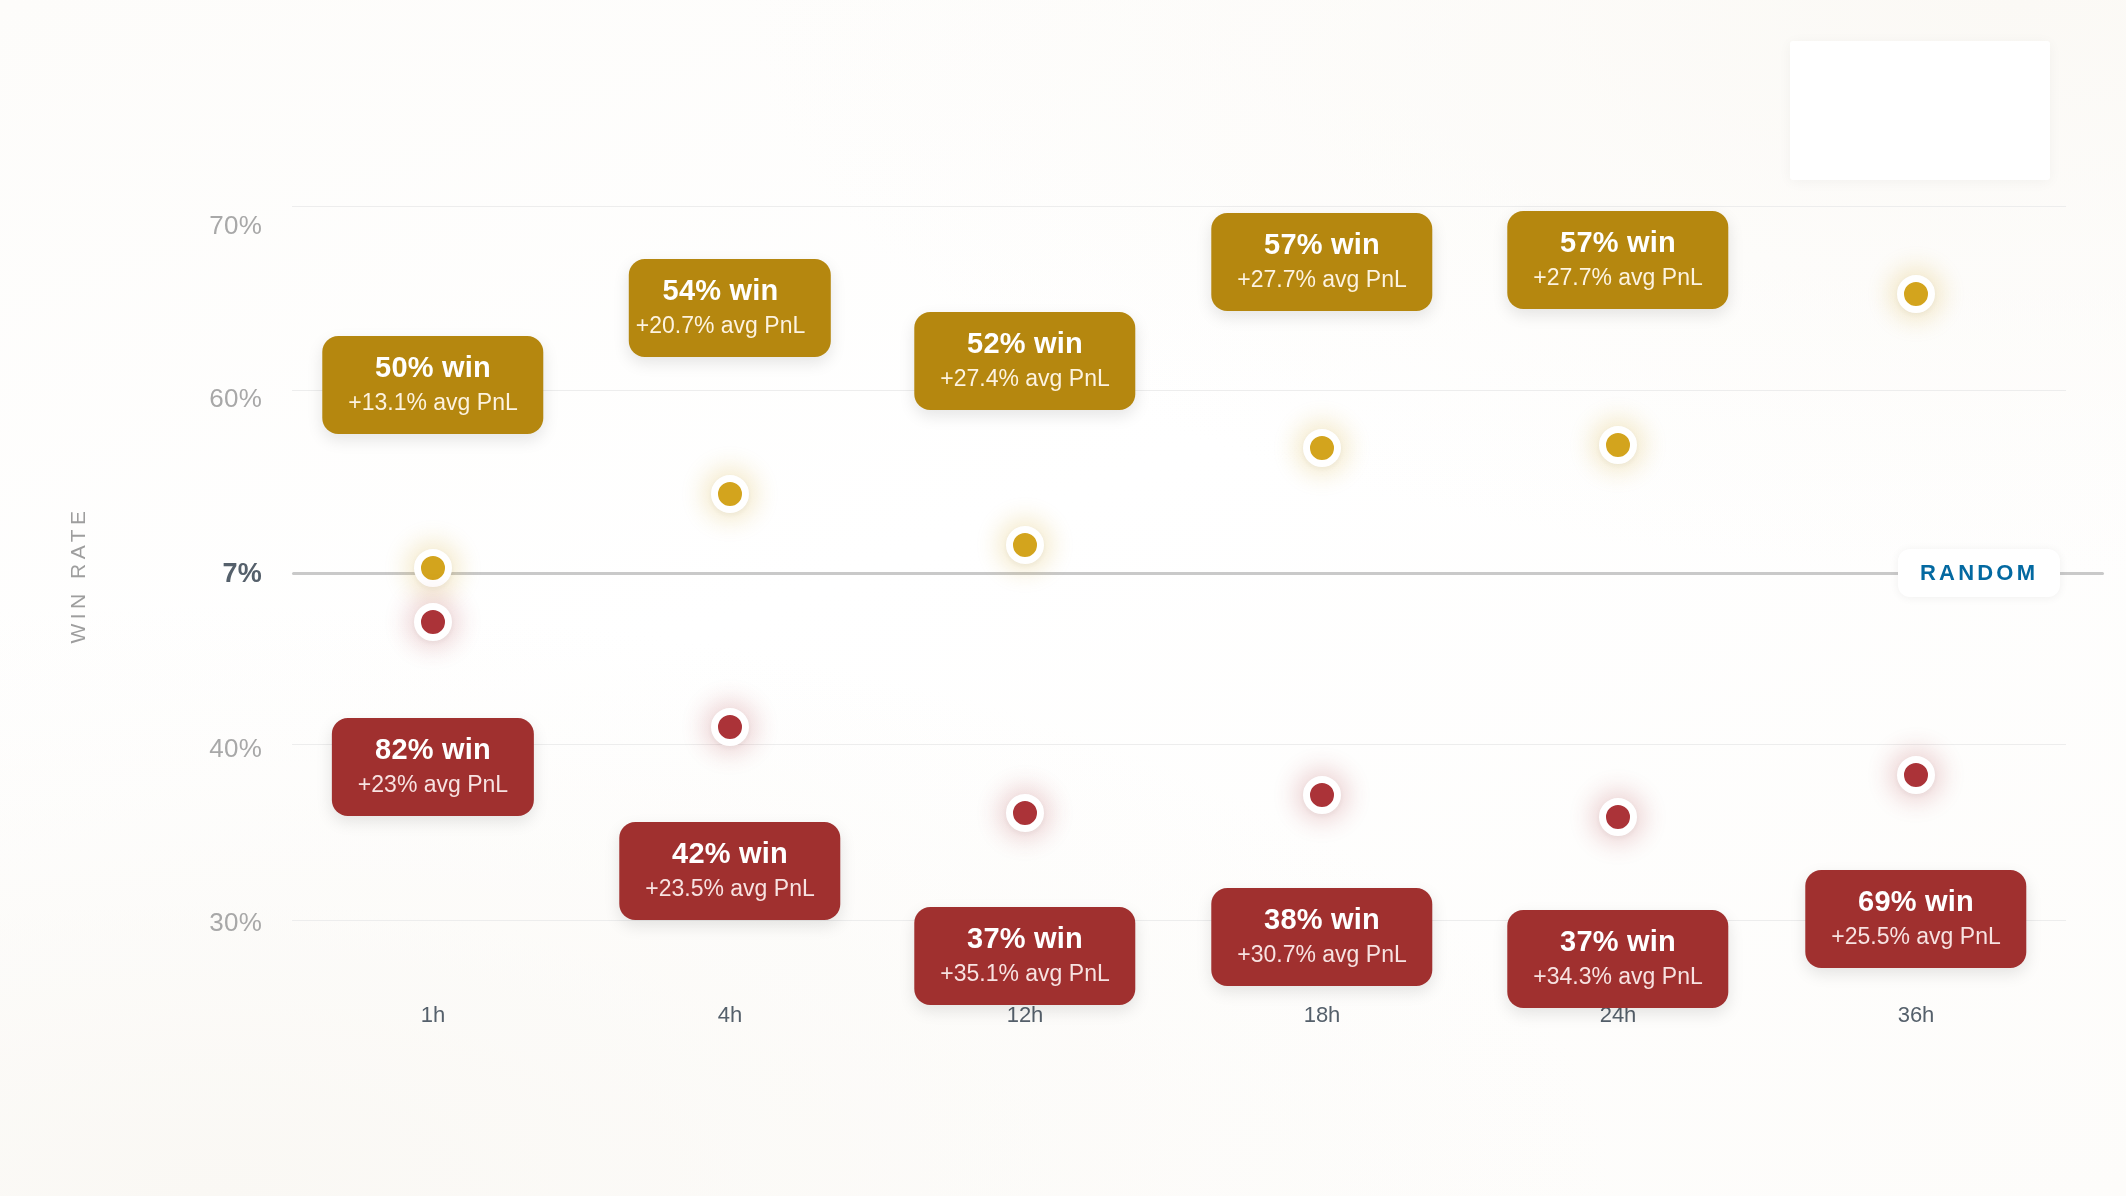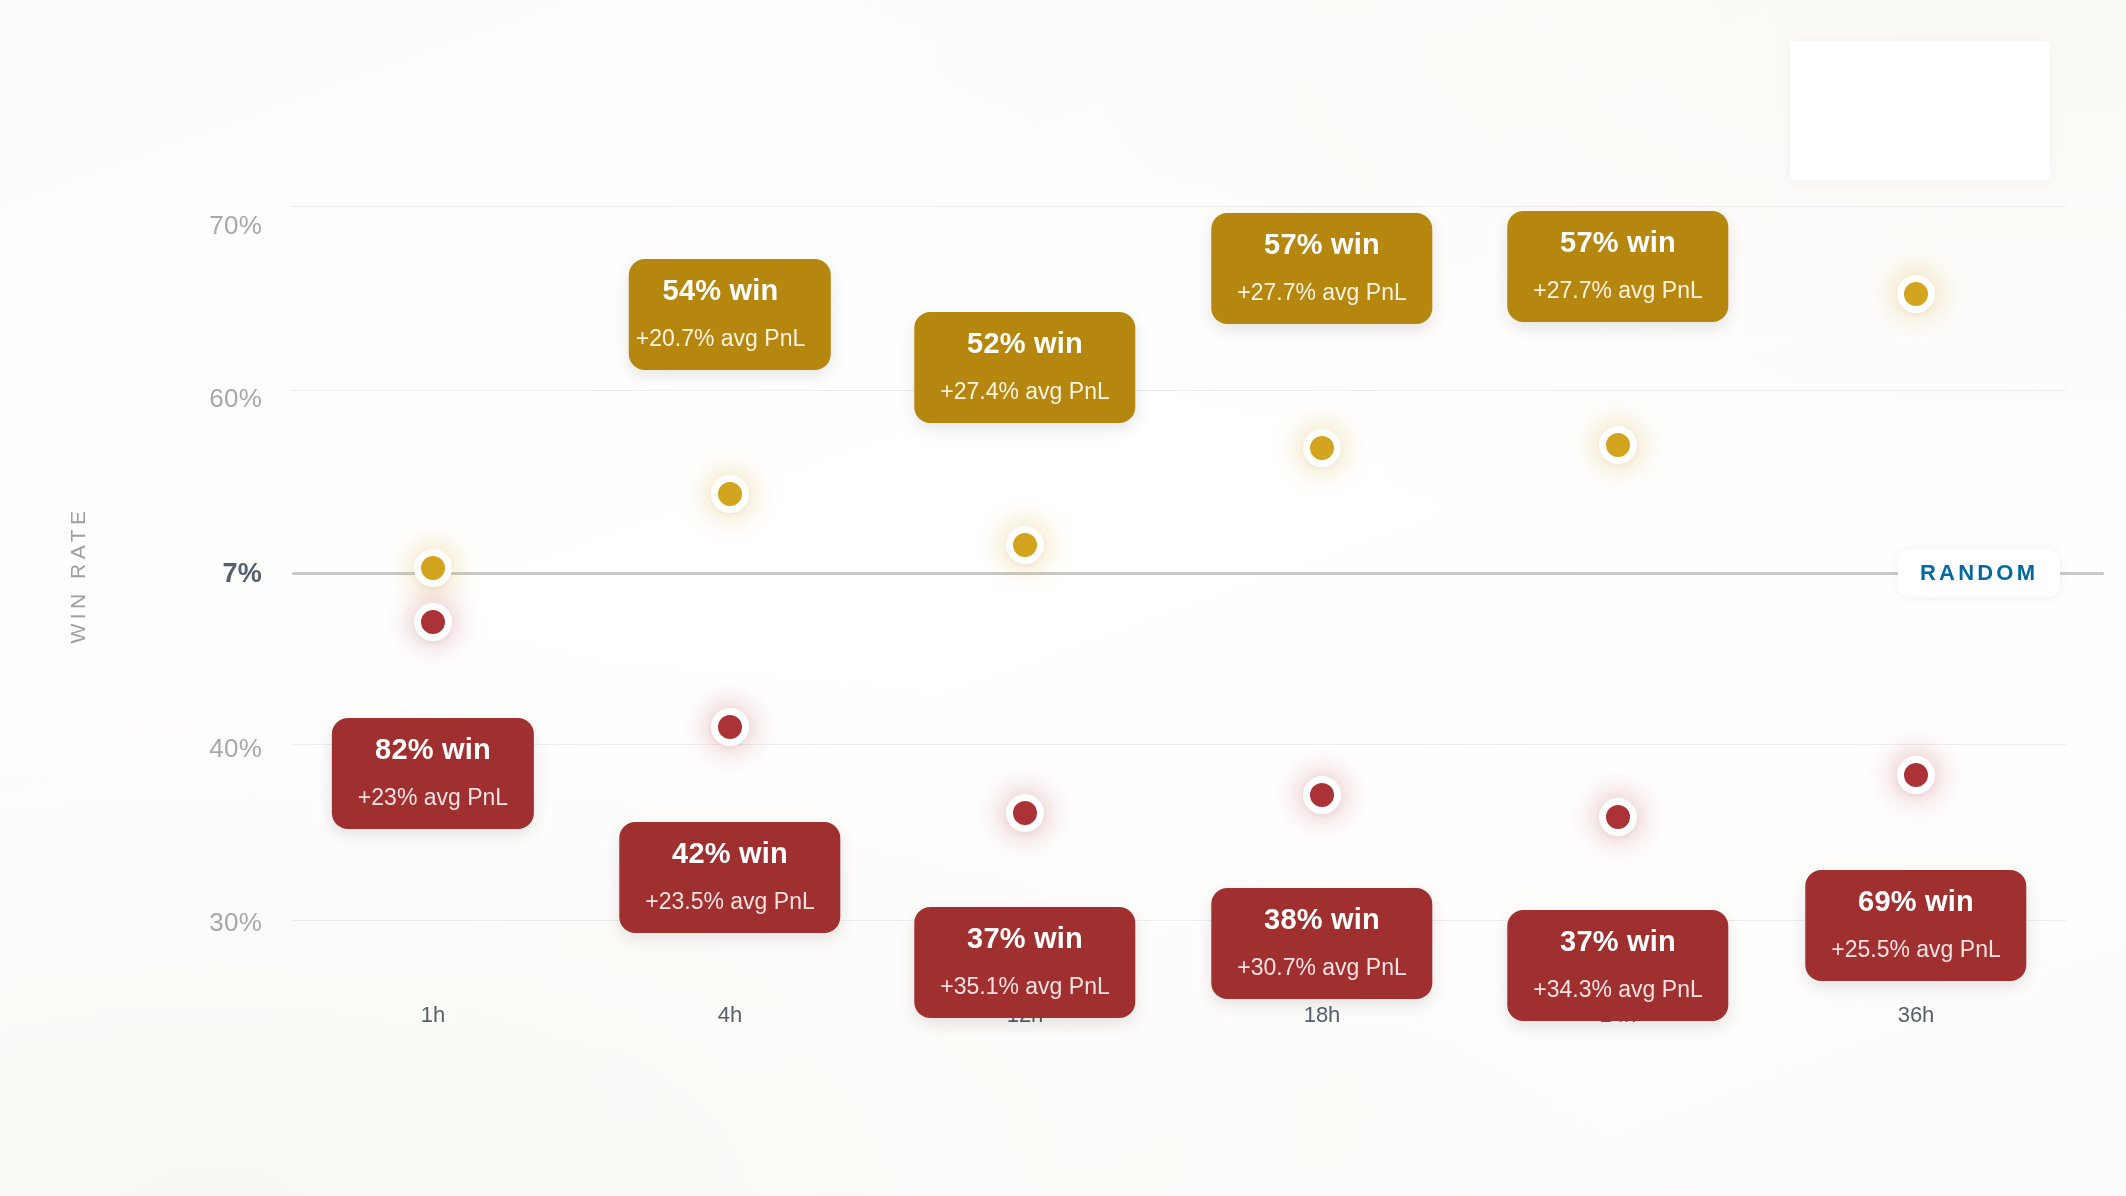--- a/index.html
+++ b/index.html
@@ -120,21 +120,21 @@
     font-size: 29px;
     font-weight: 700;
     line-height: 1.18;
     letter-spacing: 0.2px;
     white-space: nowrap;
   }
   .callout .sub {
     font-size: 23px;
     font-weight: 400;
     line-height: 1.35;
-    margin-top: 16px;
+    margin-top: 3px;
     color: #fdf3e0;
     white-space: nowrap;
   }
   .callout.red .sub { color: #f7e2e1; }
 
   
   #random-badge {
     position: absolute;
     left: 1882px;
     top: 573px;
@@ -197,20 +197,24 @@
     <div class="dot gold" style="left:1602px; top:445px;"></div>
     <div class="dot gold" style="left:1900px; top:294px;"></div>
 
     <div class="dot red" style="left:417px;  top:622px;"></div>
     <div class="dot red" style="left:714px;  top:727px;"></div>
     <div class="dot red" style="left:1009px; top:813px;"></div>
     <div class="dot red" style="left:1306px; top:795px;"></div>
     <div class="dot red" style="left:1602px; top:817px;"></div>
     <div class="dot red" style="left:1900px; top:775px;"></div>
 
+    <div class="callout gold" style="left:417px;  top:336px;">
+      <div class="hdr">50% win</div>
+      <div class="sub">+13.1% avg PnL</div>
+    </div>
     <div class="callout gold" style="left:714px;  top:259px;padding-left:7px;">
       <div class="hdr">54% win</div>
       <div class="sub">+20.7% avg PnL</div>
     </div>
     <div class="callout gold" style="left:1009px; top:312px;">
       <div class="hdr">52% win</div>
       <div class="sub">+27.4% avg PnL</div>
     </div>
     <div class="callout gold" style="left:1306px; top:213px;">
       <div class="hdr">57% win</div>

